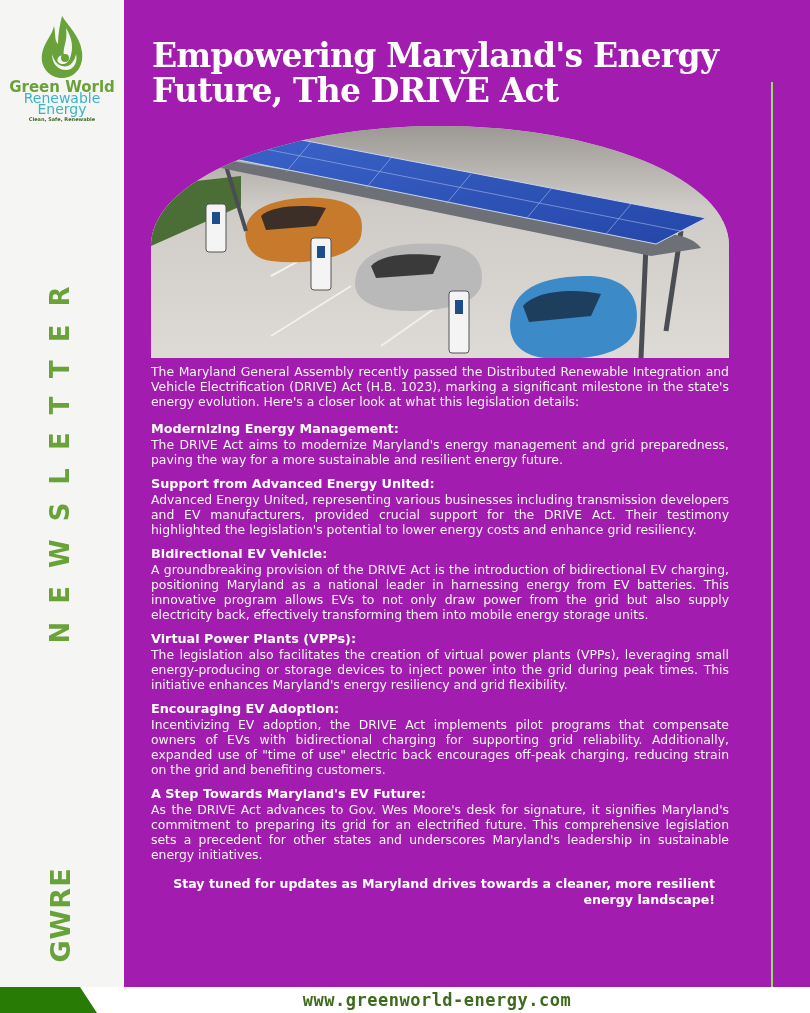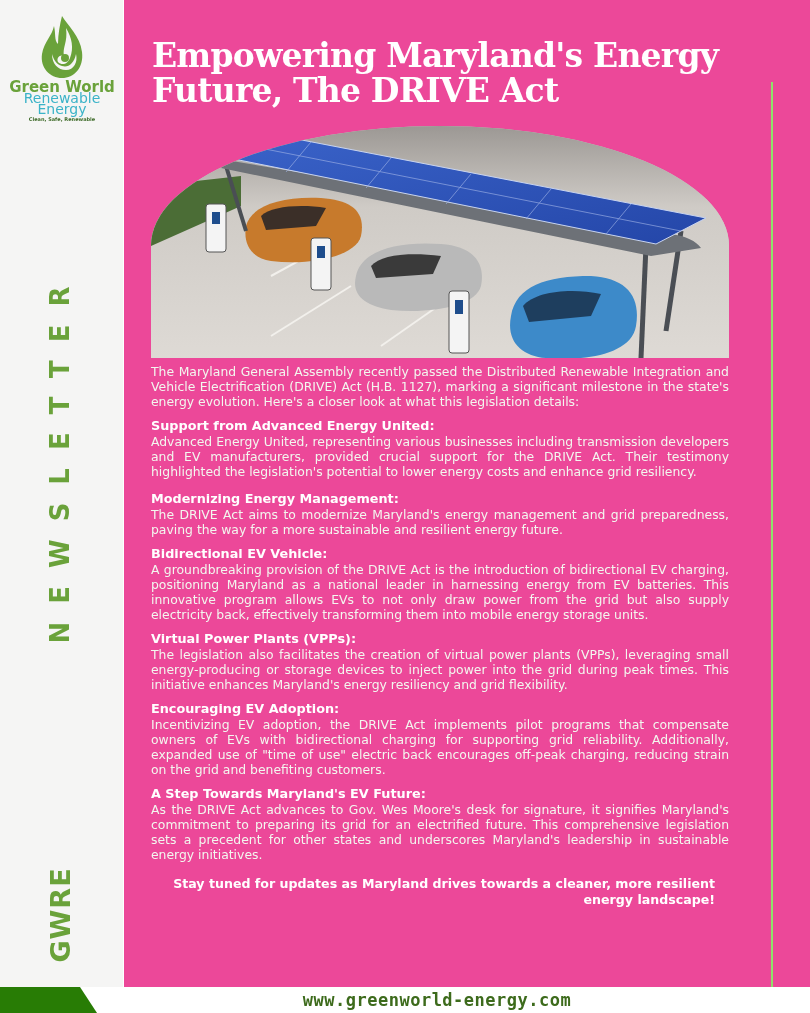--- a/index.html
+++ b/index.html
@@ -26,21 +26,21 @@
   .gwre-label { top: 915px; font-size: 27px; letter-spacing: 1px; }
 
   .bottom-tab {
     position: absolute; left: 0; top: 987px; width: 97px; height: 26px;
     background: #287c05;
     clip-path: polygon(0 0, 80px 0, 97px 26px, 0 26px);
   }
 
   .panel {
     position: absolute; left: 124px; top: 0; width: 686px; height: 987px;
-    background: #ec4899;
+    background: #a21caf;
   }
   .divider {
     position: absolute; left: 647px; top: 82px; width: 2px; height: 905px;
     background: #8ee06a;
   }
   .title {
     position: absolute; left: 28px; top: 38px; width: 600px;
     font-family: "DejaVu Serif", serif; font-weight: bold;
     font-size: 33px; line-height: 35px; color: #ffffff; letter-spacing: -0.8px;
   }
@@ -150,29 +150,29 @@
         <line x1="160" y1="16" x2="135" y2="46"></line>
         <line x1="240" y1="32" x2="215" y2="62"></line>
         <line x1="320" y1="48" x2="295" y2="78"></line>
         <line x1="400" y1="63" x2="375" y2="93"></line>
         <line x1="480" y1="78" x2="455" y2="108"></line>
       </g>
     </svg>
   </div>
 
   <div class="content">
-    <p class="intro">The Maryland General Assembly recently passed the Distributed Renewable Integration and Vehicle Electrification (DRIVE) Act (H.B. 1127), marking a significant milestone in the state's energy evolution. Here's a closer look at what this legislation details:</p>
+    <p class="intro">The Maryland General Assembly recently passed the Distributed Renewable Integration and Vehicle Electrification (DRIVE) Act (H.B. 1023), marking a significant milestone in the state's energy evolution. Here's a closer look at what this legislation details:</p>
 
+    <div>
+      <h2 class="section-heading" style="margin-top:12px;">Modernizing Energy Management:</h2>
+      <p class="section-body">The DRIVE Act aims to modernize Maryland's energy management and grid preparedness, paving the way for a more sustainable and resilient energy future.</p>
+    </div>
     <div>
       <h2 class="section-heading">Support from Advanced Energy United:</h2>
       <p class="section-body">Advanced Energy United, representing various businesses including transmission developers and EV manufacturers, provided crucial support for the DRIVE Act. Their testimony highlighted the legislation's potential to lower energy costs and enhance grid resiliency.</p>
-    </div>
-    <div>
-      <h2 class="section-heading" style="margin-top:12px;">Modernizing Energy Management:</h2>
-      <p class="section-body">The DRIVE Act aims to modernize Maryland's energy management and grid preparedness, paving the way for a more sustainable and resilient energy future.</p>
     </div>
     <div>
       <h2 class="section-heading">Bidirectional EV Vehicle:</h2>
       <p class="section-body">A groundbreaking provision of the DRIVE Act is the introduction of bidirectional EV charging, positioning Maryland as a national leader in harnessing energy from EV batteries. This innovative program allows EVs to not only draw power from the grid but also supply electricity back, effectively transforming them into mobile energy storage units.</p>
     </div>
     <div>
       <h2 class="section-heading">Virtual Power Plants (VPPs):</h2>
       <p class="section-body">The legislation also facilitates the creation of virtual power plants (VPPs), leveraging small energy-producing or storage devices to inject power into the grid during peak times. This initiative enhances Maryland's energy resiliency and grid flexibility.</p>
     </div>
     <div>

